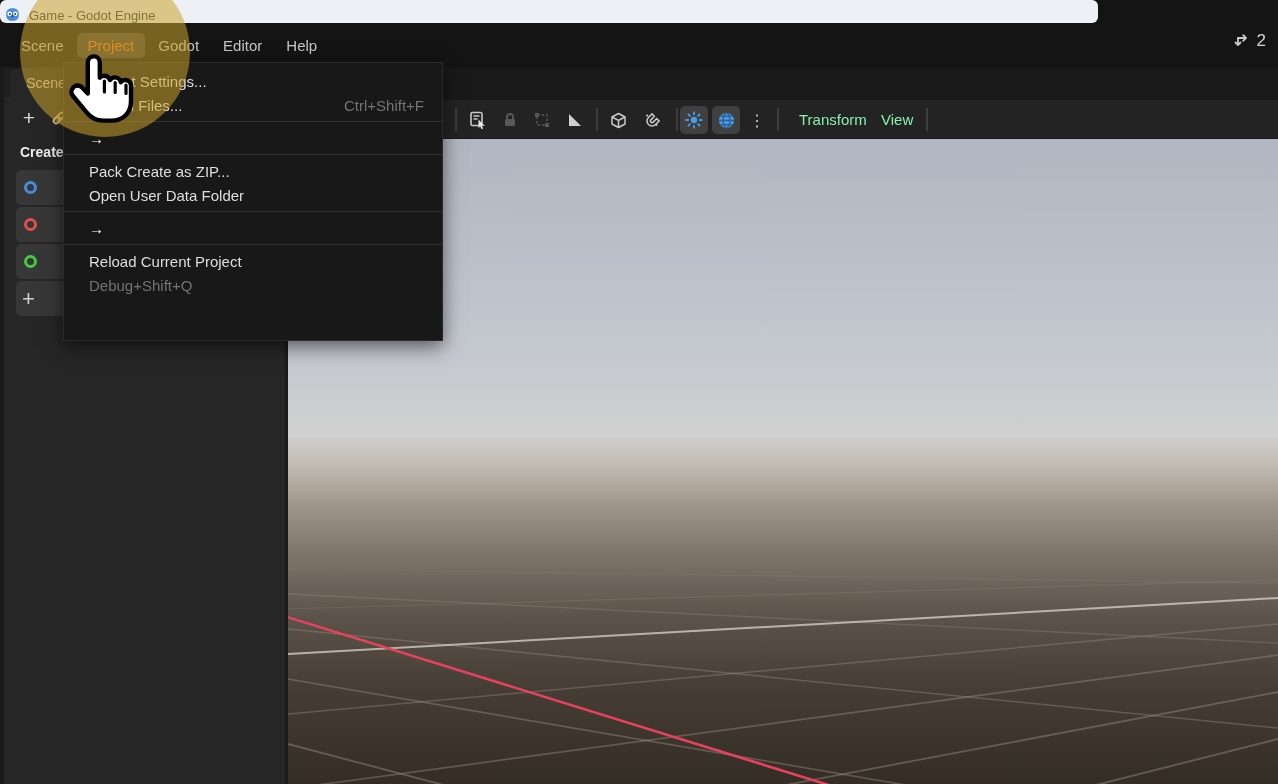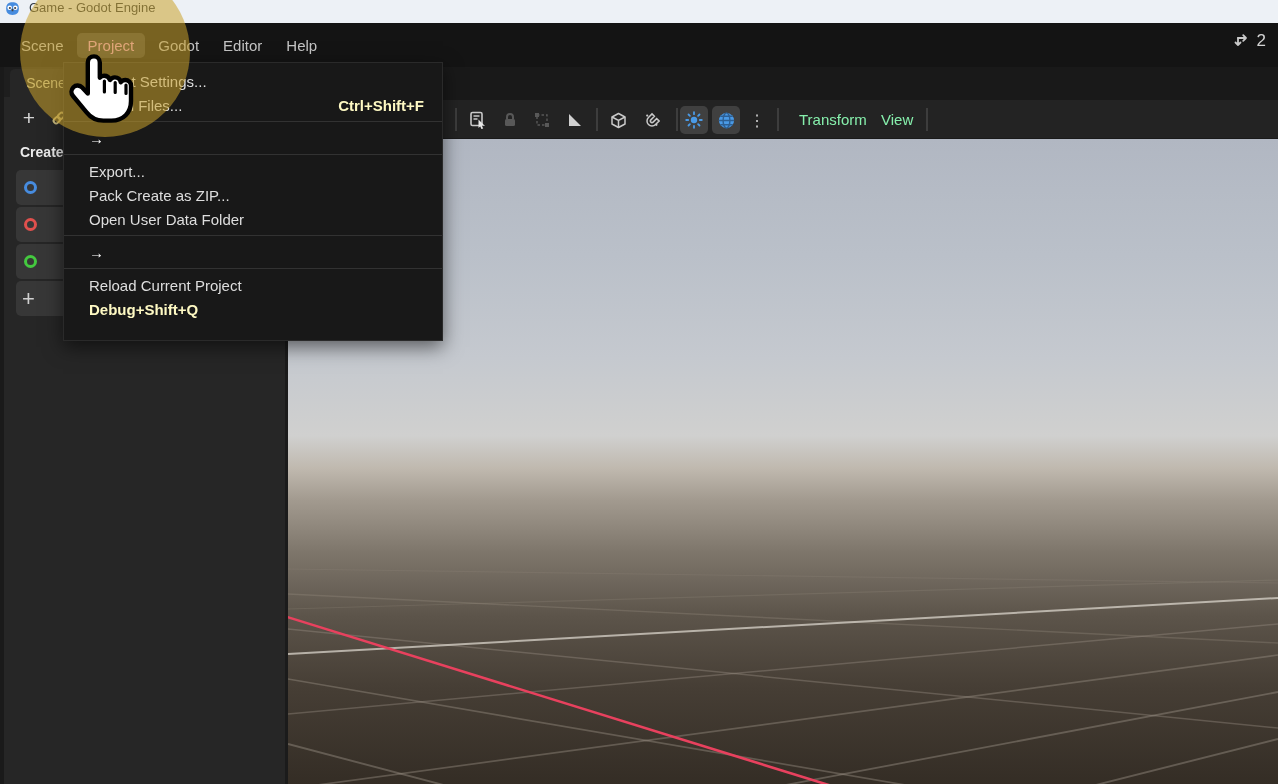--- a/index.html
+++ b/index.html
@@ -1,31 +1,31 @@
 <!DOCTYPE html>
 <html><head>
 <meta charset="utf-8">
 <style>
   * { margin:0; padding:0; box-sizing:border-box; }
   html,body { width:1278px; height:784px; overflow:hidden; background:#141414;
     font-family:"Liberation Sans", sans-serif; }
 
   
-  #titlebar { position:absolute; left:0; top:0; width:1278px; height:23px;
-    background:#edf1f6; display:flex; align-items:flex-start; z-index:5; }
+  #titlebar { position:absolute; left:0; top:0; width:1098px; height:23px;
+    background:#edf1f6; display:flex; align-items:flex-end; z-index:5;border-radius:6px; }
   #titlebar .godot-logo { margin-left:4px; width:17px; height:17px; }
   #titlebar .title-text { margin-left:8px; font-size:13px; color:#2e3742; }
 
   
   #menubar { position:absolute; left:0; top:23px; width:1278px; height:44px;
     background:#141414; display:flex; align-items:center; z-index:6; }
   .menu-item { color:#c4c4c4; font-size:15px; padding:4px 11px; border-radius:5px;
     margin-left:2px; cursor:default; }
   .menu-item:first-child { margin-left:10px; }
-  .menu-item.active { background:#3c3c3c; color:#f9a8d4; }
+  .menu-item.active { background:#3c3c3c; color:#f97316; }
   #menubar-right { position:absolute; right:12px; top:8px; display:flex;
     align-items:center; gap:5px; color:#cfcfcf; }
   #menubar-right .count { font-size:17px; color:#d4d4d4; }
 
   
   #scene-dock { position:absolute; left:0; top:67px; width:288px; height:717px;
     background:#262626; border-left:4px solid #1a1a1a; border-right:3px solid #1b1b1b; z-index:2; }
   #dock-tabbar { position:absolute; left:0; top:0; width:100%; height:30px; background:#1e1e1e; }
   #dock-tab-scene { position:absolute; left:6px; top:2px; width:72px; height:28px;
     background:#262626; border-radius:5px 5px 0 0; color:#d2cfa8; font-size:14px;
@@ -68,21 +68,21 @@
       #a29a8f 56%, #7e766b 64%, #5c544a 74%, #463e35 85%, #342d25 100%); }
   #viewport svg { position:absolute; left:0; top:0; }
 
   
   #project-menu { position:absolute; left:63px; top:62px; width:380px; height:279px;
     background:#181818; border:1px solid #2a2a2a; box-shadow:0 6px 18px rgba(0,0,0,.55);
     z-index:40; padding-top:6px; }
   .pm-row { height:24px; display:flex; align-items:center; padding:0 18px 0 25px;
     font-size:15px; color:#dedede; }
   .pm-row .lbl { flex:1 1 auto; white-space:nowrap; }
-  .pm-row .sc { color:#fef9c3;font-weight:bold; }
+  .pm-row .sc { color:#737373; }
   .pm-row .arr { color:#ffffff; font-size:15px; }
   .pm-sep { height:1px; background:#323232; margin:4px 0; }
 
   
   #click-circle { position:absolute; left:20px; top:-33px; width:170px; height:170px;
     border-radius:50%; background:rgba(202,163,44,0.55); z-index:60; pointer-events:none; }
   #hand-cursor { position:absolute; left:68px; top:50px; z-index:61; pointer-events:none; }
 </style>
 </head>
 <body>
@@ -250,23 +250,20 @@
   <div class="pm-row">
     <span class="lbl">Find in Files...</span>
     <span class="sc">Ctrl+Shift+F</span>
   </div>
   <div class="pm-sep"></div>
   <div class="pm-row">
     <span class="arr">→</span>
   </div>
   <div class="pm-sep"></div>
   <div class="pm-row">
-    <span class="lbl">Export...</span>
-  </div>
-  <div class="pm-row">
     <span class="lbl">Pack Create as ZIP...</span>
   </div>
   <div class="pm-row">
     <span class="lbl">Open User Data Folder</span>
   </div>
   <div class="pm-sep"></div>
   <div class="pm-row">
     <span class="arr">→</span>
   </div>
   <div class="pm-sep"></div>

